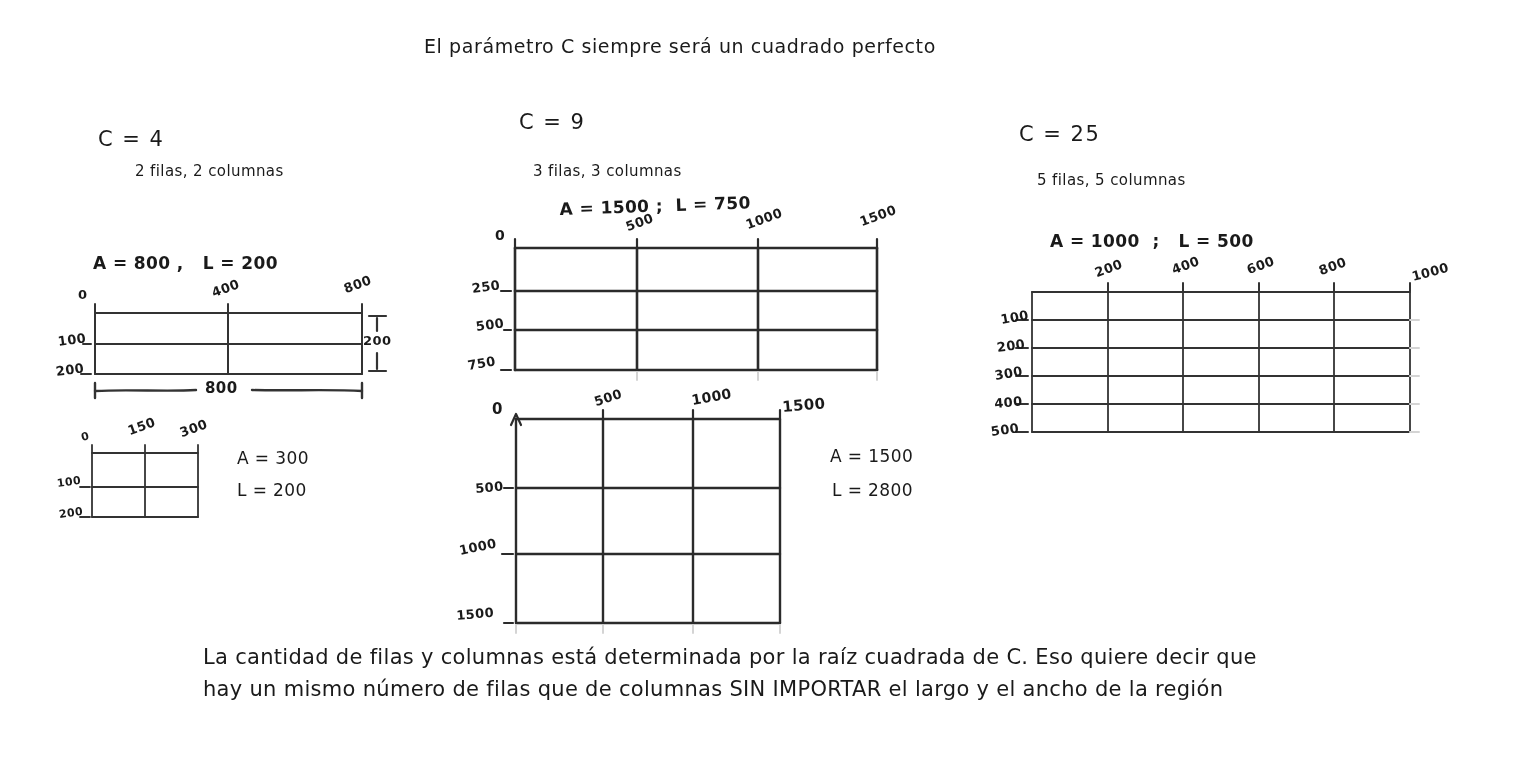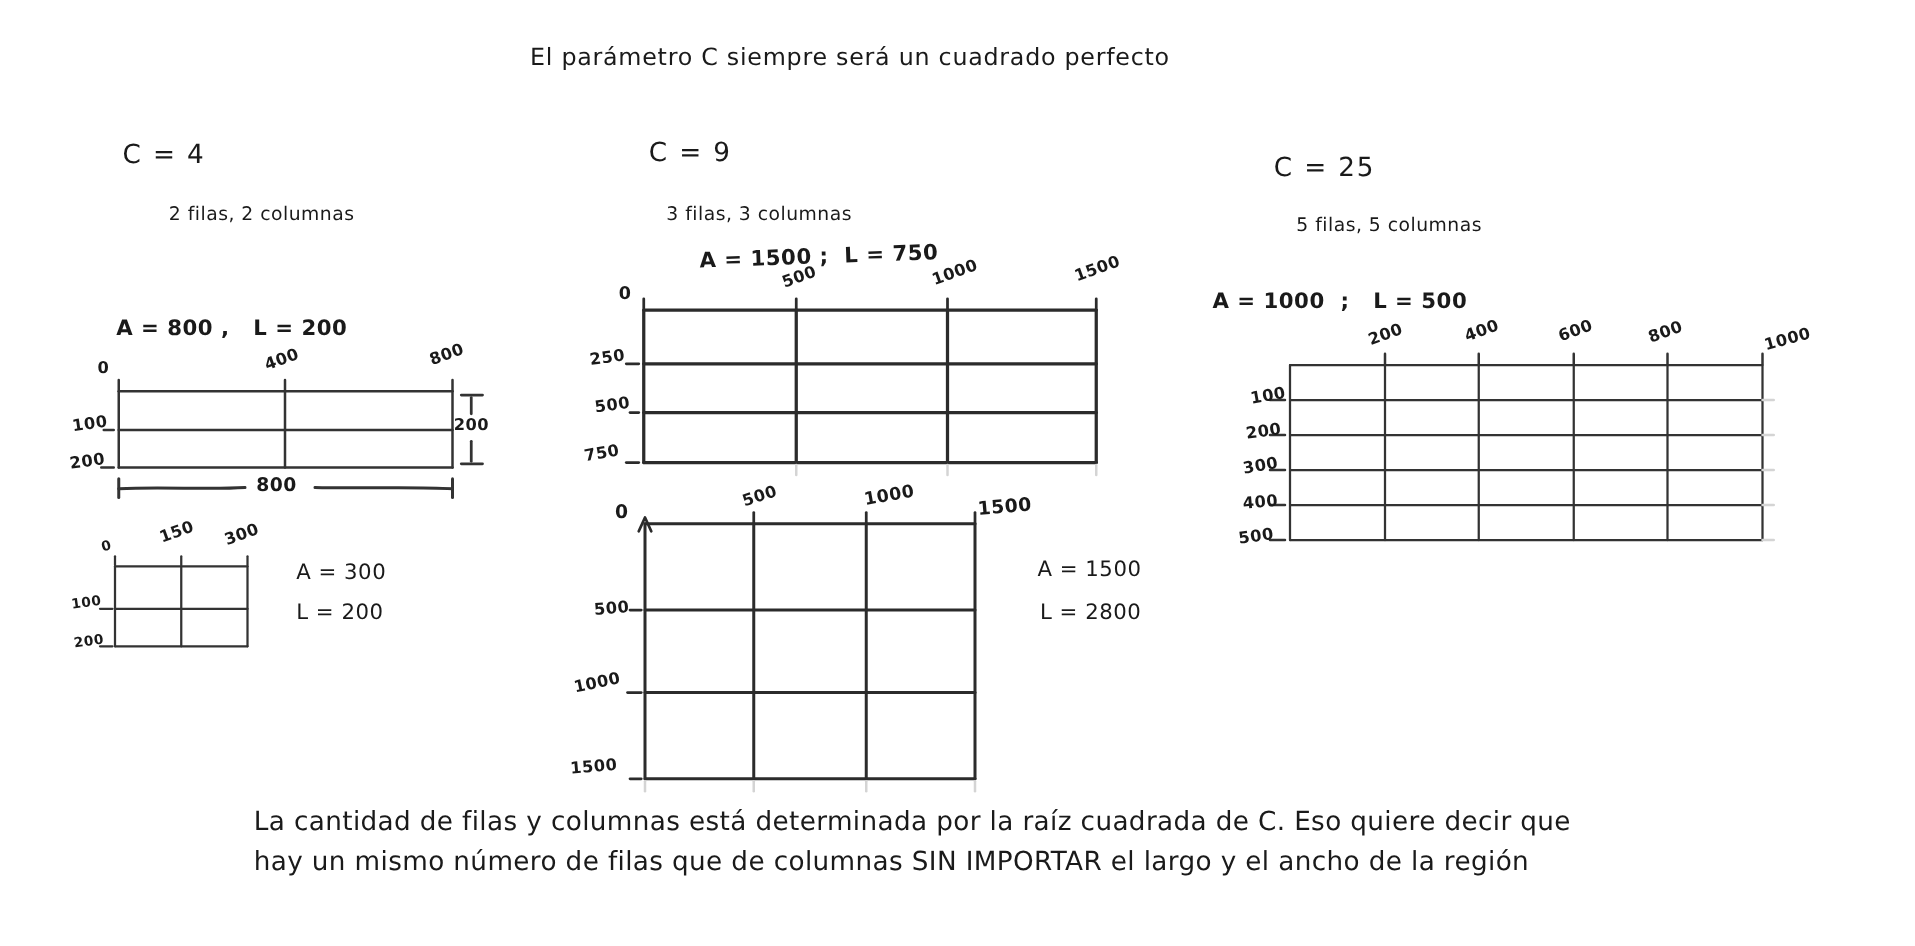--- a/index.html
+++ b/index.html
@@ -168,21 +168,21 @@
         <line x1="1410" y1="376" x2="1419" y2="376"></line>
         <line x1="1410" y1="404" x2="1419" y2="404"></line>
         <line x1="1410" y1="432" x2="1419" y2="432"></line>
       </g>
     </g>
   </svg>
 
   <div class="lbl title" style="left:424px;top:36px">El parámetro C siempre será un cuadrado perfecto</div>
 
   <div>
-    <div class="lbl clab" style="left:98px;top:112px">C = 4</div>
+    <div class="lbl clab" style="left:98px;top:128px">C = 4</div>
     <div class="lbl note" style="left:135px;top:163px">2 filas, 2 columnas</div>
     <div class="lbl params" style="left:93px;top:254px">A = 800 ,   L = 200</div>
 
     <span class="lbl num" style="left:78px;top:288px">0</span>
     <span class="lbl num r20" style="left:215px;top:286px">400</span>
     <span class="lbl num r20" style="left:347px;top:282px">800</span>
     <span class="lbl num r8" style="left:59px;top:335px">100</span>
     <span class="lbl num r8" style="left:57px;top:365px">200</span>
     <span class="lbl num-l" style="left:205px;top:380px">800</span>
     <span class="lbl num" style="left:363px;top:334px">200</span>
@@ -216,21 +216,21 @@
     <span class="lbl num r5" style="left:476px;top:482px">500</span>
     <span class="lbl num r12" style="left:461px;top:544px">1000</span>
     <span class="lbl num r5" style="left:457px;top:609px">1500</span>
     <span class="lbl side" style="left:830px;top:447px">A = 1500</span>
     <span class="lbl side" style="left:832px;top:481px">L = 2800</span>
   </div>
 
   <div>
     <div class="lbl clab" style="left:1019px;top:123px">C = 25</div>
     <div class="lbl note" style="left:1037px;top:172px">5 filas, 5 columnas</div>
-    <div class="lbl params" style="left:970px;top:232px">A = 1000  ;   L = 500</div>
+    <div class="lbl params" style="left:1050px;top:232px">A = 1000  ;   L = 500</div>
 
     <span class="lbl num r20" style="left:1098px;top:266px">200</span>
     <span class="lbl num r20" style="left:1175px;top:263px">400</span>
     <span class="lbl num r20" style="left:1250px;top:263px">600</span>
     <span class="lbl num r20" style="left:1322px;top:264px">800</span>
     <span class="lbl num r15" style="left:1414px;top:270px">1000</span>
     <span class="lbl num r10" style="left:1002px;top:313px">100</span>
     <span class="lbl num r8" style="left:998px;top:341px">200</span>
     <span class="lbl num r10" style="left:996px;top:369px">300</span>
     <span class="lbl num r5" style="left:995px;top:397px">400</span>

